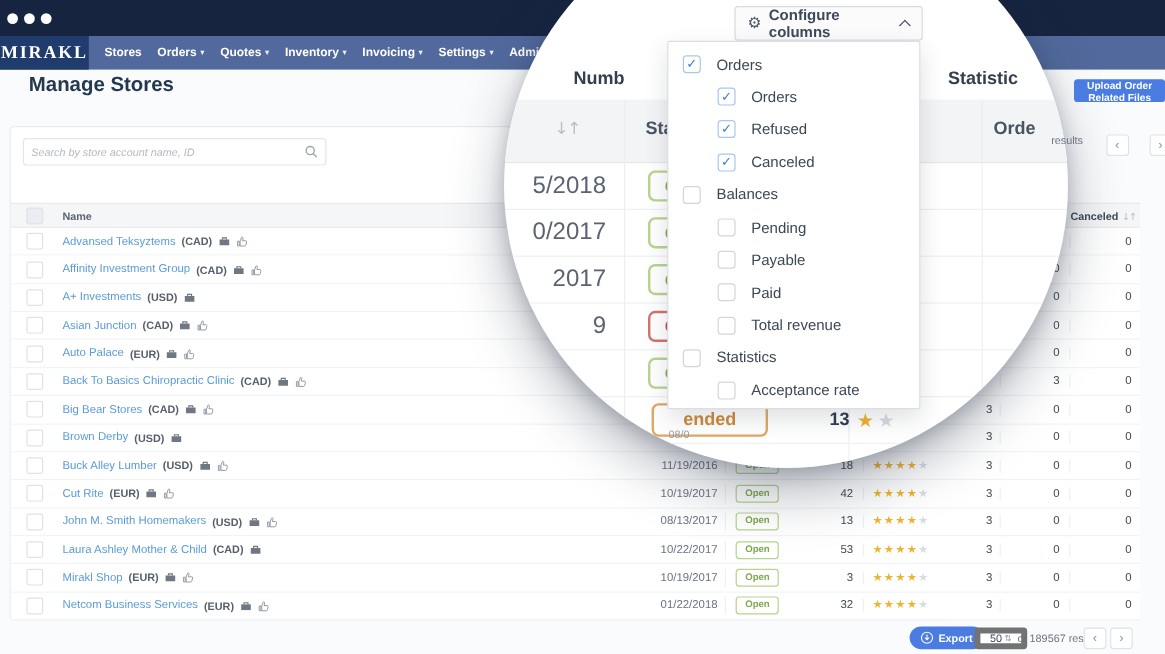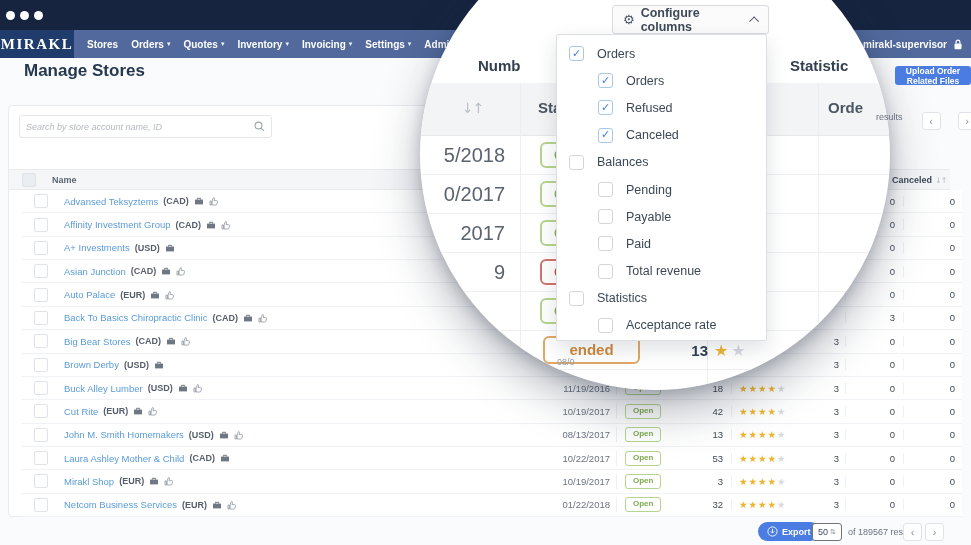--- a/index.html
+++ b/index.html
@@ -39,21 +39,21 @@
   .filters{position:absolute;left:13px;top:140px;display:flex;align-items:center;gap:20px;}
   .filter-label{font-size:9px;color:#9aa2ad;}
   .filter-item{font-size:9.5px;font-weight:bold;color:#3d4a5c;display:flex;align-items:center;gap:5px;cursor:pointer;white-space:nowrap;}
   .chev{width:4px;height:4px;border-right:1px solid #9aa2ad;border-bottom:1px solid #9aa2ad;
     transform:rotate(45deg);margin-top:-2px;}
 
   
   .thead,.t-row{display:flex;align-items:center;box-sizing:border-box;width:941px;}
   .thead{position:absolute;left:0;top:63px;height:21px;background:#f5f6f8;border-top:1px solid #e8eaed;
     border-bottom:1px solid #e8eaed;font-size:9px;font-weight:bold;color:#5c6672;}
-  .tbody{position:absolute;left:12px;top:84px;}
+  .tbody{position:absolute;left:0;top:84px;}
   .t-row{height:23.36px;border-bottom:1px solid #f1f2f5;font-size:9.5px;background:#fff;}
   .c-check{width:40px;display:flex;justify-content:center;}
   .c-name{width:486px;padding-left:3px;display:flex;align-items:center;gap:5px;box-sizing:border-box;}
   .c-date{width:69px;text-align:right;padding-right:6px;color:#6b7482;box-sizing:border-box;}
   .c-status{width:56px;padding-left:8px;border-left:1px solid #eef0f3;box-sizing:border-box;}
   .c-offers{width:59px;text-align:right;padding-right:8px;color:#3f4a58;box-sizing:border-box;}
   .c-rating{width:56px;border-left:1px solid #eef0f3;padding-left:7px;box-sizing:border-box;}
   .c-orders{width:58px;text-align:right;padding-right:6px;color:#3f4a58;box-sizing:border-box;}
   .c-refused{width:58px;text-align:right;padding-right:8px;border-left:1px solid #eef0f3;color:#3f4a58;box-sizing:border-box;}
   .c-canceled{width:59px;text-align:right;padding-right:7px;border-left:1px solid #eef0f3;color:#3f4a58;box-sizing:border-box;}
@@ -70,21 +70,21 @@
 
   
   .top-pager{position:absolute;left:876px;top:112px;display:flex;gap:17px;z-index:6;}
   .pager-label{font-size:9px;color:#6a7380;margin-right:2px;}
   .pg-btn{width:19px;height:18px;border:1px solid #e0e3e7;border-radius:3px;background:#fff;color:#8a93a0;
     font-size:11px;line-height:1;cursor:pointer;display:flex;align-items:center;justify-content:center;padding:0;}
 
   
   .export-btn{position:absolute;left:758px;top:522px;height:19px;background:#4a7ce2;color:#fff;border:none;
     border-radius:10px;font-size:9px;font-weight:bold;display:flex;align-items:center;gap:4px;padding:0 9px;cursor:pointer;z-index:1;font-family:"Liberation Sans",sans-serif;}
-  .page-size{position:absolute;left:812px;top:523px;width:30px;height:18px;border:1px solid #737373;border-radius:3px;
+  .page-size{position:absolute;left:812px;top:523px;width:44px;height:18px;border:5px solid #737373;border-radius:3px;
     background:#fff;display:flex;align-items:center;justify-content:center;gap:2px;font-size:9px;color:#3d4a5c;cursor:pointer;z-index:1;box-sizing:border-box;}
   .page-size .ud{font-family:"DejaVu Sans",sans-serif;font-size:7px;color:#8a93a0;}
   .footer-results{position:absolute;left:848px;top:527px;font-size:9px;color:#6a7380;z-index:1;}
   .f-prev{position:absolute;left:903px;top:523px;z-index:1;}
   .f-next{position:absolute;left:925px;top:523px;z-index:1;}
 
   
   .magnifier{position:absolute;left:420px;top:-80px;width:470px;height:470px;border-radius:50%;background:#fff;
     overflow:hidden;z-index:5;box-shadow:0 20px 45px rgba(35,45,65,.35),0 5px 14px rgba(35,45,65,.22);}
   .mag-group{position:absolute;top:137px;font-size:15px;font-weight:bold;color:#333f4f;}
@@ -159,35 +159,20 @@
         </div>
         <div class="nav-item">
           <span>Settings</span>
           <span class="nav-caret">▾</span>
         </div>
         <div class="nav-item">
           <span>Administration</span>
           <span class="nav-caret">▾</span>
         </div>
       </div>
-    <div class="nav-user">
-      <span class="icon" id="person-icon">
-          <svg width="10" height="10" viewBox="0 0 10 10">
-            <circle cx="5" cy="2.9" r="2.1" fill="#fff"></circle>
-            <path d="M.9 9.8a4.1 4.1 0 0 1 8.2 0z" fill="#fff"></path>
-          </svg>
-        </span>
-      <span>mirakl-supervisor</span>
-      <span class="icon" id="lock-icon">
-          <svg width="10" height="11" viewBox="0 0 10 11">
-            <rect x="1.5" y="4.6" width="7" height="5.6" rx="1" fill="#fff"></rect>
-            <path d="M3.1 4.6V3a1.9 1.9 0 0 1 3.8 0v1.6" fill="none" stroke="#fff" stroke-width="1.2"></path>
-          </svg>
-        </span>
-    </div>
   </div>
 
   <div class="page-title">Manage Stores</div>
   <button class="upload-btn">Upload Order Related Files</button>
 
   <div class="card">
     <div class="search-box">
       <input placeholder="Search by store account name, ID" style="">
       <span class="search-icon" id="search-icon">
           <svg width="11" height="11" viewBox="0 0 11 11">

